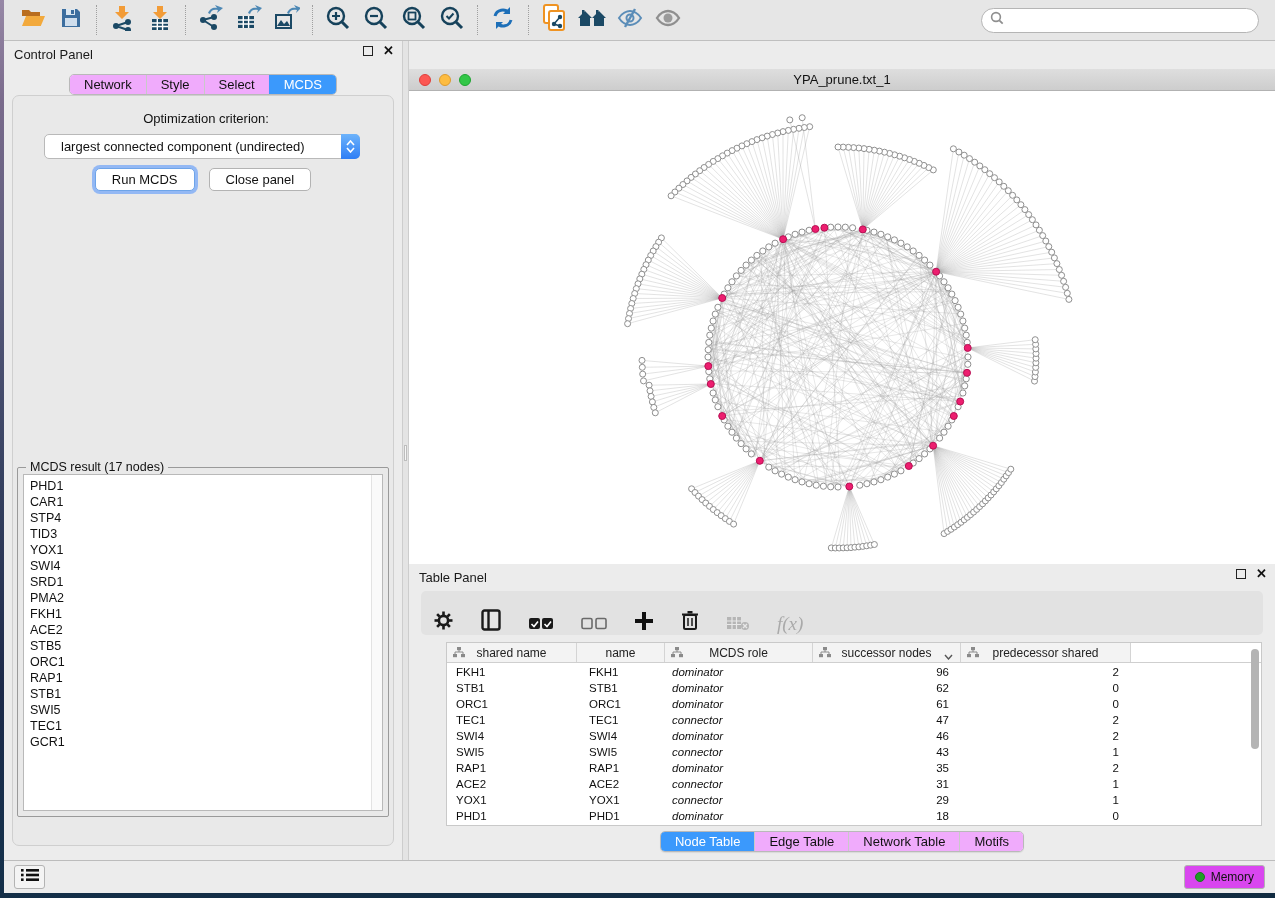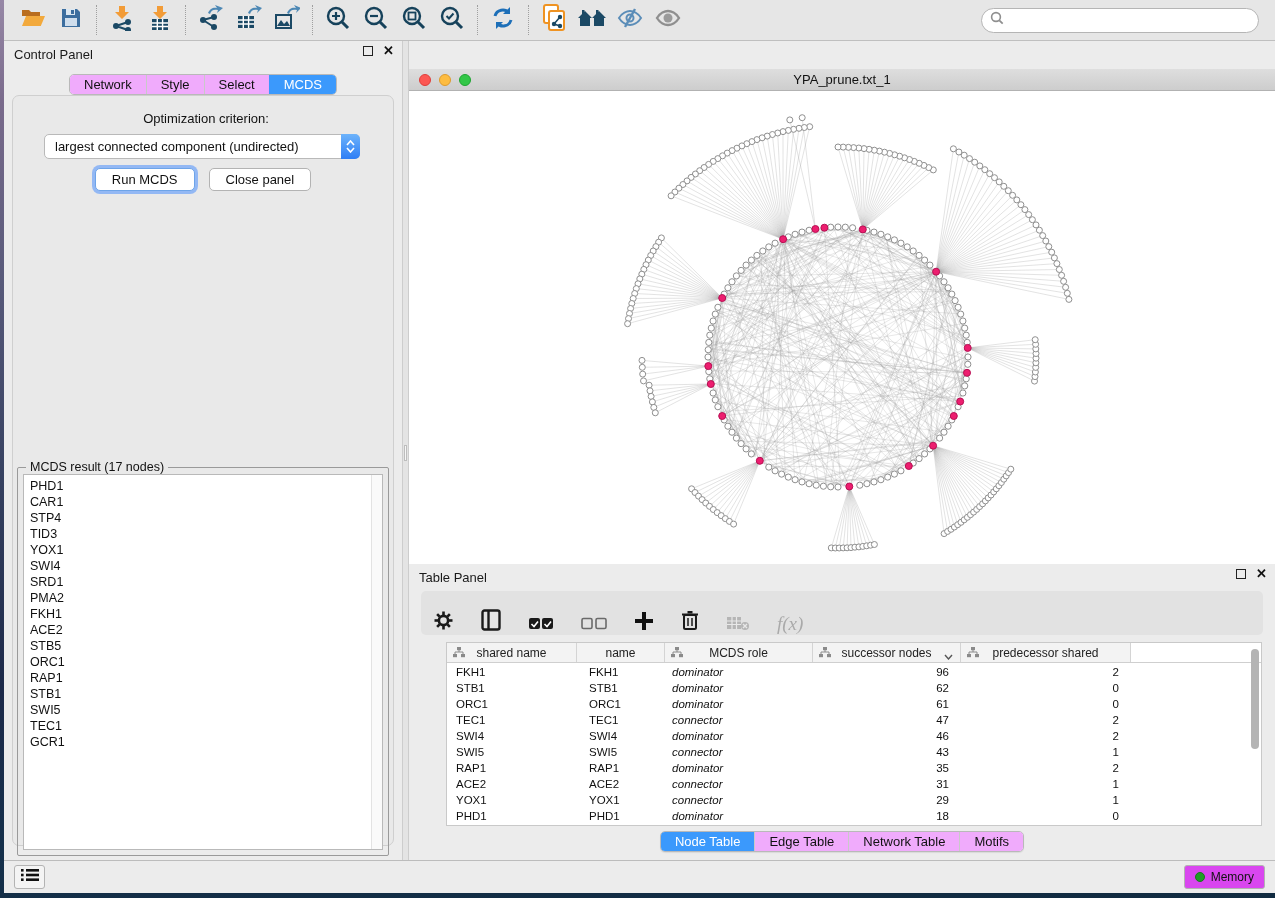--- a/index.html
+++ b/index.html
@@ -38,31 +38,31 @@
   .seg-bar { position:absolute; top:33px; left:50%; transform:translateX(-50%); display:flex;
     border:1px solid #b9b9b9; border-radius:5px; overflow:hidden; background:#fff; height:21px; z-index:3; }
   .seg { padding:0 14px; font-size:13px; line-height:20px; color:#111; background:#f0abfc;
     border-left:1px solid #c9c9c9; white-space:nowrap; }
   .seg:first-child { border-left:none; }
   .seg.active { background:#3b99fc; color:#fff; border-left-color:#3b99fc; }
 
   .opt-label { position:absolute; top:70px; left:0; right:0; text-align:center; font-size:13px; color:#111;padding-left:6px; }
   .criterion-select { position:absolute; top:93px; left:40px; right:42px; height:25px; background:#fff;
     border:1px solid #b9b9b9; border-radius:5px; display:flex; align-items:center; font-size:13px; color:#111; }
-  .criterion-select .val { flex:1; padding-left:10px; white-space:nowrap; overflow:hidden; }
+  .criterion-select .val { flex:1; padding-left:16px; white-space:nowrap; overflow:hidden; }
   .stepper { width:19px; height:25px; margin:-1px -1px -1px 0; background:linear-gradient(#6db3fb,#2e7ef5);
     border-radius:0 5px 5px 0; display:flex; flex-direction:column; align-items:center; justify-content:center; color:#fff; }
   .stepper svg { display:block; }
 
   .btn-row { position:absolute; top:127px; left:0; right:0; display:flex; justify-content:center; gap:14px; }
   .push-btn { height:23px; padding:0 16px; background:#fff; border:1px solid #b3b3b3; border-radius:5px;
     font-size:13px; color:#111; display:flex; align-items:center; }
   .push-btn.focused { box-shadow:0 0 0 3px rgba(77,144,254,.55); border-color:#6ea4e8; }
 
-  .group-box { position:absolute; left:13px; right:13px; top:426px; height:389px;
+  .group-box { position:absolute; left:13px; right:13px; top:426px; height:350px;
     border:1px solid #9a9a9a; border-radius:2px; }
   .group-legend { position:absolute; top:-8px; left:8px; background:#e9e9e9; padding:0 4px;
     font-size:12.5px; color:#111; }
   .result-list { position:absolute; inset:6px 5px 5px 5px; background:#fff; border:1px solid #b9b9b9; overflow:hidden; }
   .result-scroll { position:absolute; top:0; bottom:0; right:0; width:11px; background:#fafafa; border-left:1px solid #e3e3e3; }
   .result-item { font-size:12.5px; color:#111; line-height:16px; padding-left:6px; }
   .result-items { padding-top:3px; }
 
   
   .splitter { position:absolute; left:398px; top:41px; width:7px; height:819px; background:#e4e4e4;

